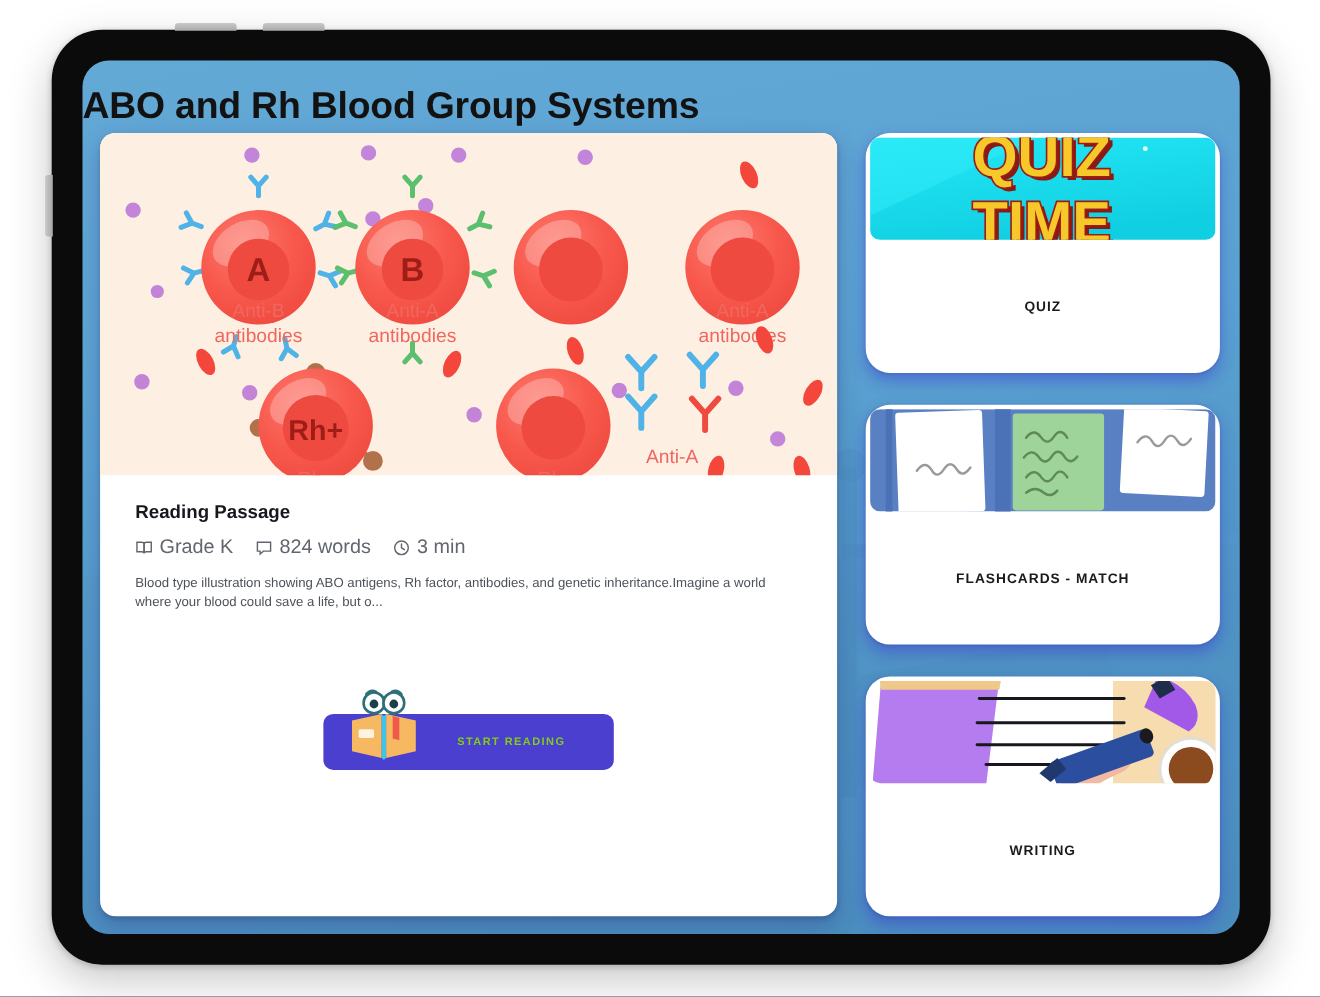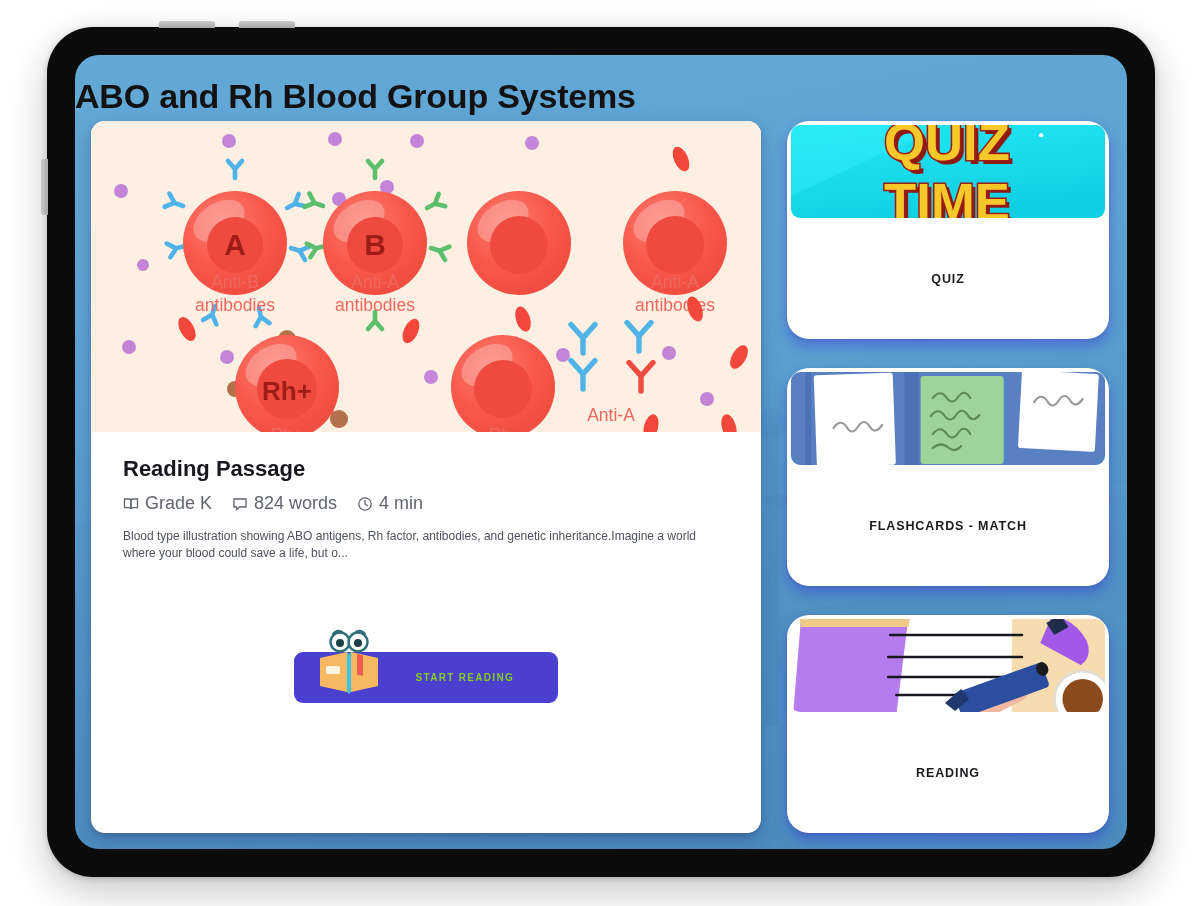--- a/index.html
+++ b/index.html
@@ -108,21 +108,21 @@
     width: 100%;
     height: 311px;
     background: #fdf0e2;
     overflow: hidden;
     flex: none;
   }
 
   #reading-body { padding: 24px 32px 0 32px; }
 
   #reading-heading {
-    font-size: 22px;
+    font-size: 17px;
     font-weight: 700;
     color: #16181d;
     margin-bottom: 11px;
   }
 
   #reading-meta {
     display: flex;
     align-items: center;
     gap: 20px;
     color: #61666e;
@@ -417,21 +417,21 @@
               <span>824 words</span>
             </span>
 
             <span class="meta-item">
               <span>
                 <svg width="16" height="16" viewBox="0 0 16 16" fill="none" stroke="#61666e" stroke-width="1.3">
                   <circle cx="8" cy="8" r="6.2"></circle>
                   <path d="M8 4.4V8l2.6 1.7" stroke-linecap="round"></path>
                 </svg>
               </span>
-              <span>4 min</span>
+              <span>3 min</span>
             </span>
           </div>
 
           <div id="reading-summary">Blood type illustration showing ABO antigens, Rh factor, antibodies, and genetic inheritance.Imagine a world where your blood could save a life, but o...</div>
         </div>
 
         <div id="start-reading-wrap">
           <button id="start-reading-button">
             <span id="book-mascot">
               <svg width="66" height="70" viewBox="0 0 66 70">
@@ -524,19 +524,19 @@
               <path d="M258 -4 q24 6 34 26 q6 16 -6 24 l-40 -22 Z" fill="#a259e8"></path>
               <path d="M252 4 l14 -8 l8 12 l-14 8 Z" fill="#1f2c4a"></path>
               <path d="M170 92 q14 -28 44 -34 q14 -2 20 8 q4 12 -10 18 q-24 10 -34 22 Z" fill="#f2b8a2"></path>
               <rect x="162" y="58" width="92" height="26" rx="4" fill="#2b4f9e" transform="rotate(-20 208 71)"></rect>
               <path d="M152 84 l16 -14 l8 10 l-14 12 Z" fill="#20386e"></path>
               <ellipse cx="248" cy="50" rx="6" ry="7" fill="#1b1b1f" transform="rotate(-20 248 50)"></ellipse>
               <circle cx="288" cy="80" r="28" fill="#ffffff" stroke="#e5ddd0" stroke-width="3"></circle>
               <circle cx="288" cy="80" r="20" fill="#8c4a1f"></circle>
             </svg>
           </div>
-          <div class="activity-label">READING</div>
+          <div class="activity-label">WRITING</div>
         </div>
 
       </div>
     </div>
   </div>
 </div>
 
 </body></html>

